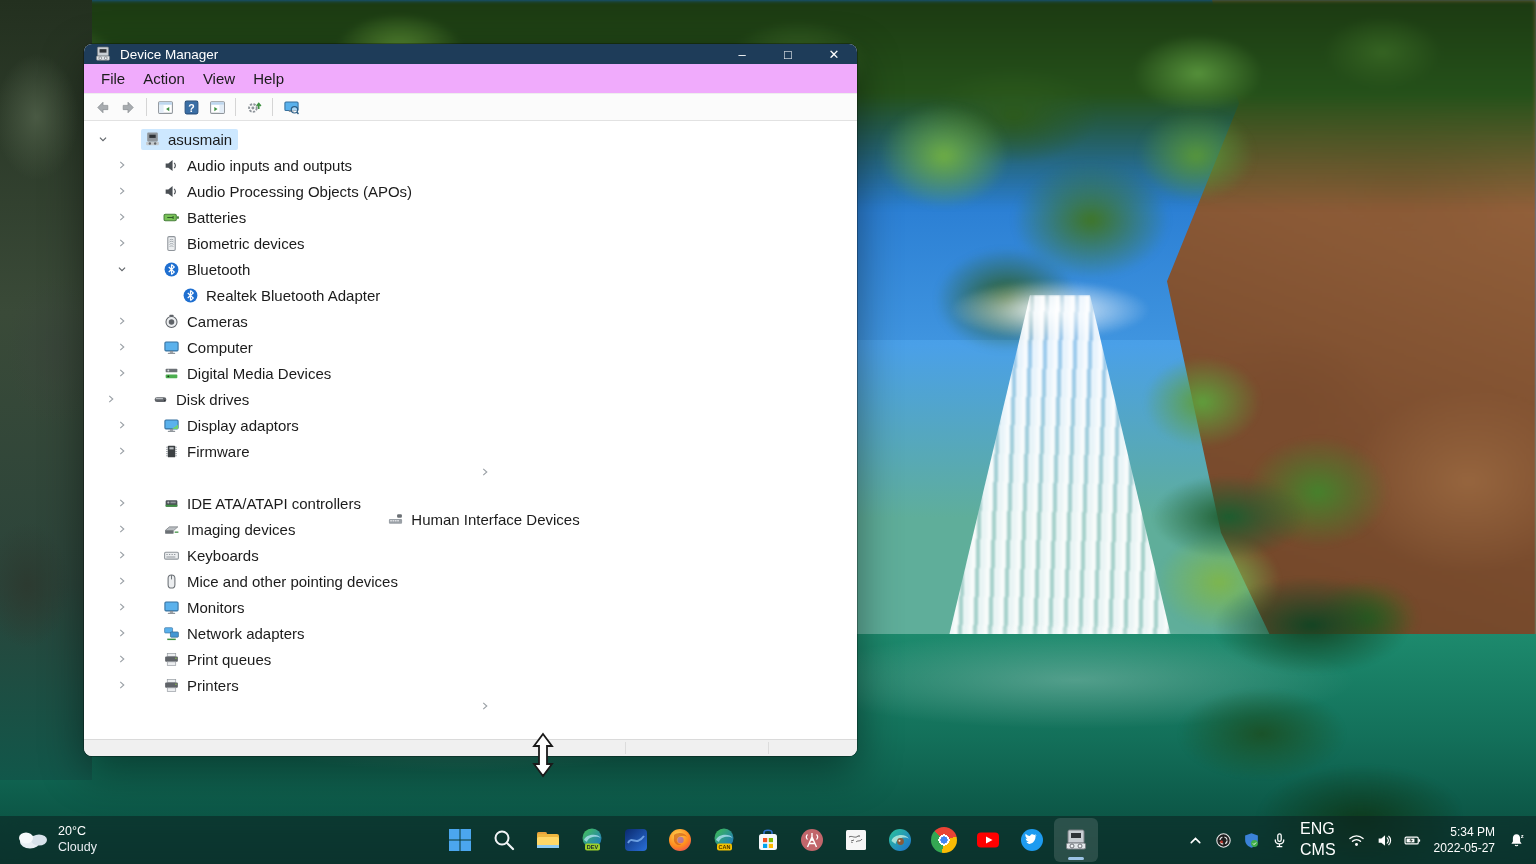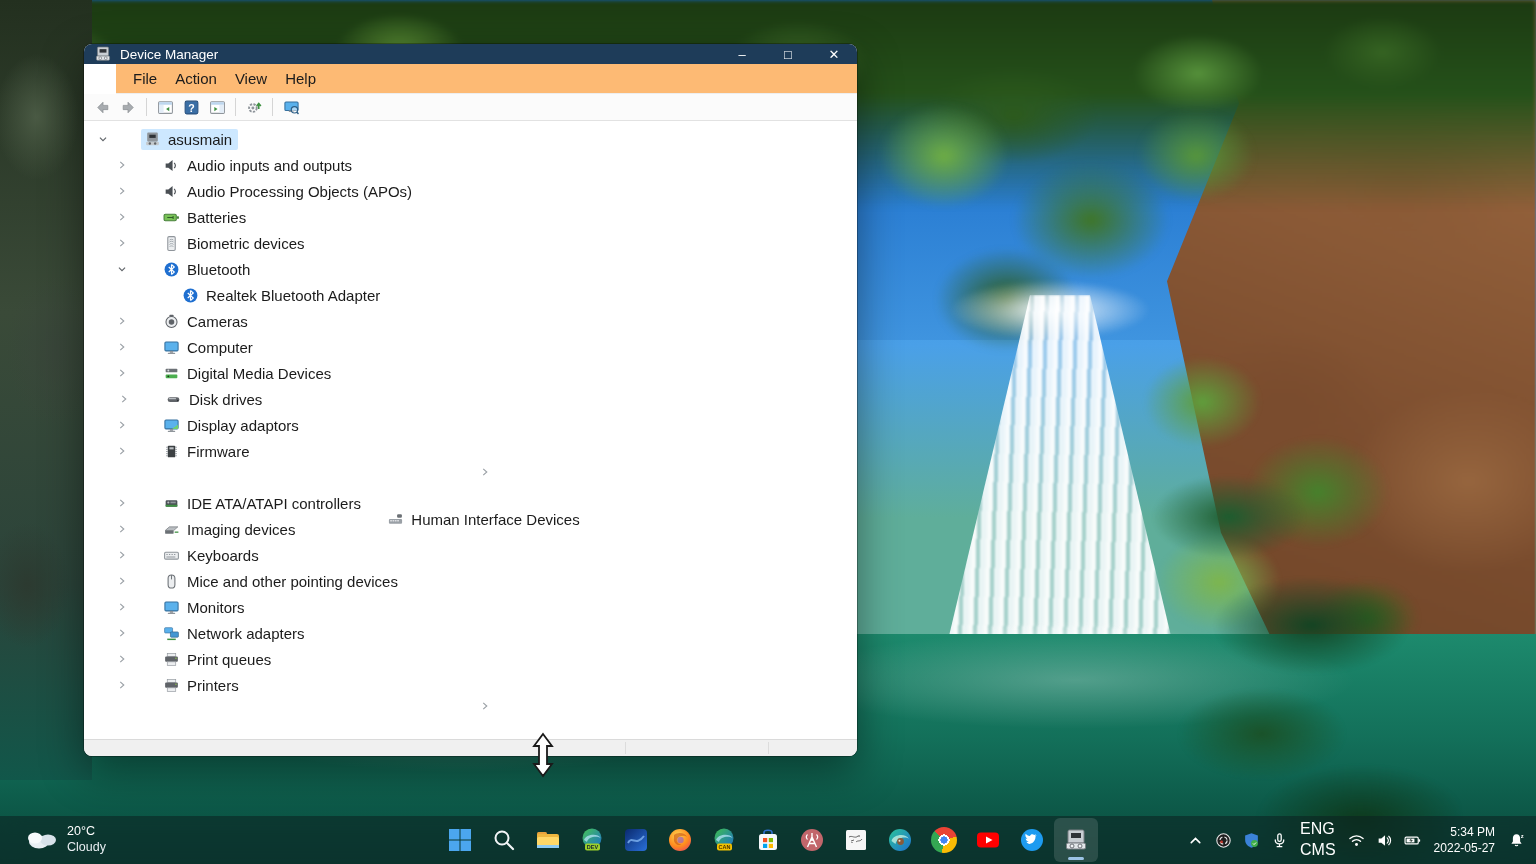--- a/index.html
+++ b/index.html
@@ -72,21 +72,21 @@
 
   
   #dm-window { position:absolute; left:84px; top:44px; width:773px; height:712px;
     background:#fff; border-radius:8px; overflow:hidden;
     box-shadow:0 14px 44px rgba(0,0,0,0.45), 0 0 0 1px rgba(0,0,0,0.28); display:flex; flex-direction:column; }
   .titlebar { height:20px; background:#1e3c59; display:flex; align-items:center; flex:0 0 auto; }
   .titlebar .app-ic { width:18px; height:18px; margin:0 8px 0 10px; }
   .titlebar .t-title { color:#fff; font-size:13.5px; }
   .caption-btns { margin-left:auto; display:flex; height:100%; }
   .cap-btn { width:46px; height:100%; display:flex; align-items:center; justify-content:center; color:#fff; font-size:13px; }
-  .menubar { height:30px; background:#fdba74; border-bottom:1px solid #eee; display:flex; align-items:center; padding-left:8px; flex:0 0 auto;margin-left:32px; }
+  .menubar { height:30px; background:#f0abfc; border-bottom:1px solid #eee; display:flex; align-items:center; padding-left:8px; flex:0 0 auto; }
   .menu-item { font-size:15px; color:#1b1b1b; padding:3px 9px; }
   .toolbar { height:27px; background:#fbfbfb; border-bottom:1px solid #e2e2e2; display:flex; align-items:center; padding-left:6px; gap:2px; flex:0 0 auto; }
   .tb-btn { width:24px; height:22px; display:flex; align-items:center; justify-content:center; }
   .tb-btn svg { width:17px; height:17px; }
   .tb-div { width:1px; height:18px; background:#d5d5d5; margin:0 4px; }
   .treeview { flex:1 1 auto; background:#fff; overflow:hidden; padding-top:5px; }
   .tree-row { height:26px; display:flex; align-items:center; font-size:15px; color:#1b1b1b;gap:29px; }
   .chev { width:18px; height:16px; flex:0 0 auto; display:flex; align-items:center; justify-content:center; }
   .chev svg { width:14px; height:14px; }
   .row-inner { display:flex; align-items:center; gap:7px; padding:2px 6px 2px 3px; border-radius:2px; }
@@ -95,21 +95,21 @@
   .tree-icon svg { width:17px; height:17px; }
   .statusbar { height:17px; flex:0 0 auto; background:#f0f0f0; border-top:1px solid #dadada; position:relative; }
   .sb-div { position:absolute; top:2px; bottom:2px; width:1px; background:#dcdcdc; }
 
   
   #resize-cursor { position:absolute; left:530px; top:732px; width:26px; height:46px; z-index:50; }
 
   
   #taskbar { position:absolute; left:0; bottom:0; width:1536px; height:48px;
     background:rgba(13,32,33,0.55); backdrop-filter:blur(10px); z-index:40; }
-  #weather { position:absolute; left:17px; top:0; height:48px; display:flex; align-items:center; gap:8px; padding:0 8px; border-radius:4px; }
+  #weather { position:absolute; left:8px; top:0; height:48px; display:flex; align-items:center; gap:8px; padding:0 8px; border-radius:4px; }
   #weather .w-temp { color:#fff; font-size:12.5px; line-height:1.25; }
   #weather .w-cond { color:#e8eef2; font-size:12.5px; line-height:1.25; }
   #task-icons { position:absolute; left:50%; transform:translateX(-50%); top:0; height:48px; display:flex; align-items:center; }
   .task-btn { width:44px; height:44px; margin:0 0; border-radius:6px; display:flex; align-items:center; justify-content:center; position:relative; }
   .task-btn.active { background:rgba(255,255,255,0.13); }
   .task-btn.active .run-pill { position:absolute; bottom:2px; left:50%; transform:translateX(-50%); width:16px; height:3px; border-radius:2px; background:#9cc3e5; }
   .task-btn svg, .task-btn .ic-css { width:26px; height:26px; }
   .ic-chrome { border-radius:50%;
     background:
       radial-gradient(circle at 50% 50%, #4285f4 0 19%, transparent 20%),
@@ -350,21 +350,21 @@
           <span class="row-inner">
             <span class="tree-icon"><svg viewBox="0 0 16 16">
                 <rect x="2.5" y="3.5" width="11" height="3.4" rx="0.8" fill="#6b7075"></rect>
                 <rect x="2.5" y="9" width="11" height="3.4" rx="0.8" fill="#4caf50"></rect>
                 <circle cx="5" cy="5.2" r="0.9" fill="#d7dadd"></circle>
                 <circle cx="5" cy="10.7" r="0.9" fill="#1d3a14"></circle>
               </svg></span>
             <span>Digital Media Devices</span>
           </span>
         </div>
-        <div class="tree-row" style="padding-left: 31px;">
+        <div class="tree-row" style="padding-left: 18px;">
           <span class="chev">
             <svg viewBox="0 0 16 16">
               <path d="M6 4.5 L10 8 L6 11.5" fill="none" stroke="#9aa0a6" stroke-width="1.3"></path>
             </svg>
           </span>
           <span class="row-inner">
             <span class="tree-icon"><svg viewBox="0 0 16 16">
                 <rect x="2.5" y="5.8" width="11" height="4.6" rx="2.2" fill="#5f6368"></rect>
                 <rect x="3.4" y="6.6" width="7" height="1.1" rx="0.5" fill="#b9bdc1"></rect>
                 <circle cx="12" cy="9" r="0.8" fill="#2f3337"></circle>

